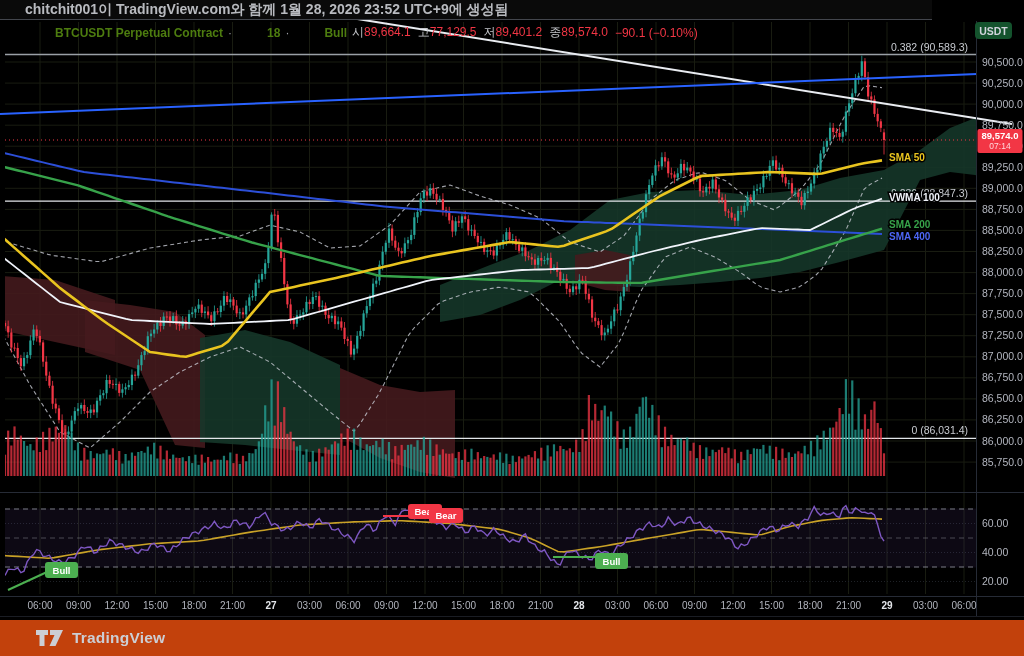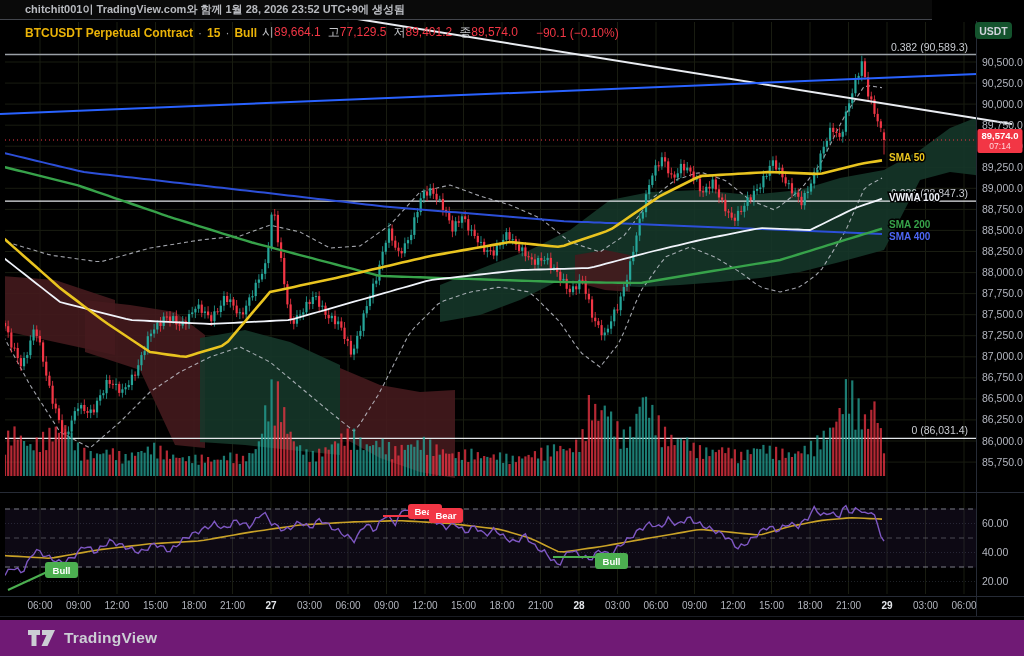--- a/index.html
+++ b/index.html
@@ -1,34 +1,34 @@
 <!DOCTYPE html>
 <html><head>
 <meta charset="utf-8">
 <style>
   html,body{margin:0;padding:0;background:#000;width:1024px;height:656px;overflow:hidden;
     font-family:"Liberation Sans",sans-serif;}
   #stage{position:relative;width:1024px;height:656px;background:#000;}
   #chart-svg{position:absolute;left:0;top:0;width:1024px;height:656px;}
   .topbar{position:absolute;left:0;top:0;width:932px;height:20px;background:#0a0a0a;
     border-bottom:1px solid #43464d;display:flex;align-items:center;box-sizing:border-box;
-    padding-left:25px;font-size:11px;font-weight:600;color:#b8babf;z-index:5;}
+    padding-left:25px;font-size:14px;font-weight:600;color:#b8babf;z-index:5;}
   .legend{position:absolute;left:25px;top:24px;display:flex;align-items:center;gap:4px;
     font-size:12px;color:#d6d7d9;z-index:5;white-space:nowrap;}
-  .legend .sym{font-weight:600;color:#eab308;}
+  .legend .sym{font-weight:600;color:#4d7c0f;margin-left:30px;}
   .legend .sep{color:#9a9da3;padding:0 1px;}
   .legend .ohlc{display:flex;gap:7px;margin-left:1px;}
   .legend .ohlc .lab{color:#c3c5c9;}
   .legend .ohlc .val{color:#f23645;}
-  .legend .chg{color:#f23645;margin-left:14px;}
+  .legend .chg{color:#f23645;margin-left:3px;}
   .usdt-btn{position:absolute;left:975px;top:22px;width:37px;height:17px;background:#14532d;
     border-radius:4px;color:#d1d4dc;font-size:10.5px;font-weight:700;display:flex;
     align-items:center;justify-content:center;z-index:5;cursor:pointer;}
-  .footer{position:absolute;left:0;top:620px;width:1024px;height:36px;background:#701a75;
-    display:flex;align-items:center;padding-left:28px;box-sizing:border-box;gap:9px;z-index:5;}
+  .footer{position:absolute;left:0;top:620px;width:1024px;height:36px;background:#c2410c;
+    display:flex;align-items:center;padding-left:36px;box-sizing:border-box;gap:9px;z-index:5;}
   .footer .brand{color:#ccced4;font-size:15.5px;font-weight:700;letter-spacing:.2px;}
   .footer svg{display:block;}
   text{font-family:"Liberation Sans",sans-serif;}
 </style>
 </head>
 <body>
 
 <div id="stage">
   <svg id="chart-svg">
       <defs>
@@ -1055,21 +1055,21 @@
       </g>
     </svg>
 
   <div class="topbar">
     <span>chitchit001이 TradingView.com와 함께 1월 28, 2026 23:52 UTC+9에 생성됨</span>
   </div>
 
   <div class="legend">
     <span class="sym">BTCUSDT Perpetual Contract</span>
     <span class="sep">·</span>
-    <span class="sym">15</span>
+    <span class="sym">18</span>
     <span class="sep">·</span>
     <span class="sym">Bull</span>
     <span class="ohlc">
       <span><span class="lab">시</span><span class="val">89,664.1</span></span>
       <span><span class="lab">고</span><span class="val">77,129.5</span></span>
       <span><span class="lab">저</span><span class="val">89,401.2</span></span>
       <span><span class="lab">종</span><span class="val">89,574.0</span></span>
     </span>
     <span class="chg">−90.1 (−0.10%)</span>
   </div>

